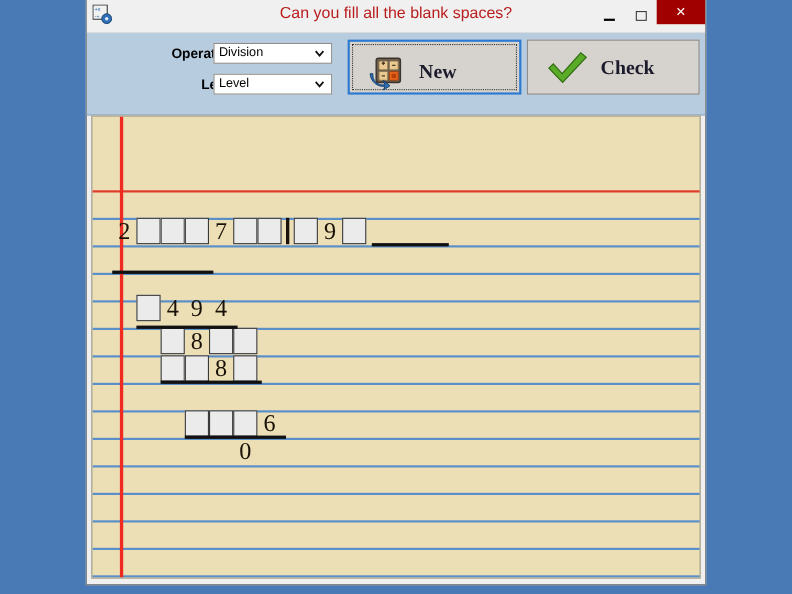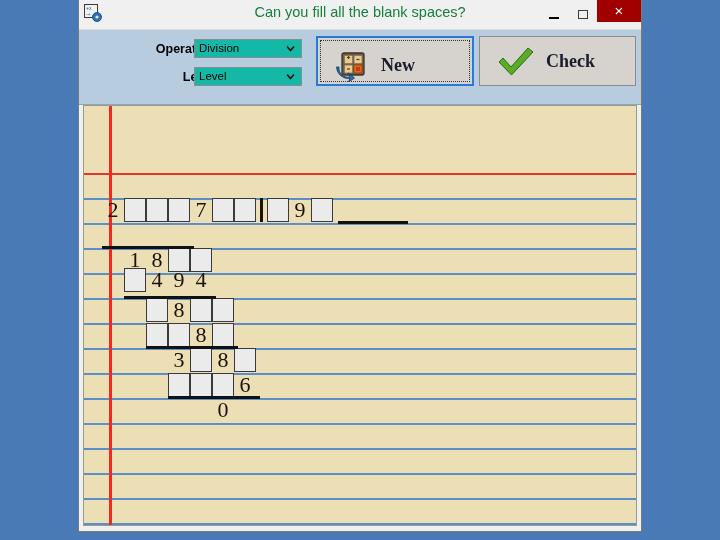--- a/index.html
+++ b/index.html
@@ -38,21 +38,21 @@
   }
   #app-icon {
     position: absolute; left: 5px; top: 4px;
     width: 18px; height: 18px;
   }
   #title-text {
     position: absolute;
     left: 0; right: 0; top: 4px;
     text-align: center;
     font-size: 14.5px;
-    color: #15803d;
+    color: #b91c1c;
     font-family: "Liberation Sans", sans-serif;
   }
   .titlebtn {
     position: absolute;
     top: 0;
     height: 22px;
     width: 29px;
     background: #f0f0f0;
     border: none;
     padding: 0;
@@ -100,21 +100,21 @@
     color: #000;
     text-align: right;
     font-family: "Liberation Sans", sans-serif;
   }
   #label-operation { left: 30px; top: 12px; width: 110px; }
   #label-level     { left: 30px; top: 40px; width: 110px; }
 
   .combo {
     position: absolute;
     width: 108px; height: 19px;
-    background: #14b8a6;
+    background: #ffffff;
     border: 1px solid #8c8c8c;
     box-sizing: border-box;
     font-size: 11.5px;
     color: #000;
     font-family: "Liberation Sans", sans-serif;
   }
   #combo-operation { left: 115px; top: 9px; }
   #combo-level     { left: 115px; top: 37px; }
   .combo-value {
     position: absolute; left: 4px; top: 2px;
@@ -337,25 +337,23 @@
           <div class="hline" style="top: 317px;"></div>
           <div class="hline" style="top: 342px;"></div>
           <div class="hline" style="top: 367px;"></div>
           <div class="hline" style="top: 392px;"></div>
           <div class="hline" style="top: 417px;"></div>
         </div>
       <div id="red-hline"></div>
       <div id="red-vline"></div>
       <div id="work">
           <div class="row" style="top: 92px; left: 18px;"><span class="cell num">2</span><span class="cell blank"></span><span class="cell blank"></span><span class="cell blank"></span><span class="cell num">7</span><span class="cell blank"></span><span class="cell blank"></span><span class="divbar"></span><span class="cell blank"></span><span class="cell num">9</span><span class="cell blank"></span></div>
-          <div class="row" style="top: 142px; left: 40px;"><span class="cell num">1</span><span class="cell num">8</span><span class="cell blank"></span><span class="cell blank"></span></div>
           <div class="row" style="top: 162px; left: 40px;"><span class="cell blank"></span><span class="cell num">4</span><span class="cell num">9</span><span class="cell num">4</span></div>
           <div class="row" style="top: 192px; left: 62px;"><span class="cell blank"></span><span class="cell num">8</span><span class="cell blank"></span><span class="cell blank"></span></div>
           <div class="row" style="top: 217px; left: 62px;"><span class="cell blank"></span><span class="cell blank"></span><span class="cell num">8</span><span class="cell blank"></span></div>
-          <div class="row" style="top: 242px; left: 84px;"><span class="cell num">3</span><span class="cell blank"></span><span class="cell num">8</span><span class="cell blank"></span></div>
           <div class="row" style="top: 267px; left: 84px;"><span class="cell blank"></span><span class="cell blank"></span><span class="cell blank"></span><span class="cell num">6</span></div>
           <div class="row" style="top: 292px; left: 128px;"><span class="cell num">0</span></div>
           <div class="underline" style="left: 254px; width: 70px; top: 115px;"></div>
           <div class="underline" style="left: 18px; width: 92px; top: 140px;"></div>
           <div class="underline" style="left: 40px; width: 92px; top: 190px;"></div>
           <div class="underline" style="left: 62px; width: 92px; top: 240px;"></div>
           <div class="underline" style="left: 84px; width: 92px; top: 290px;"></div>
         </div>
     </div>
 

